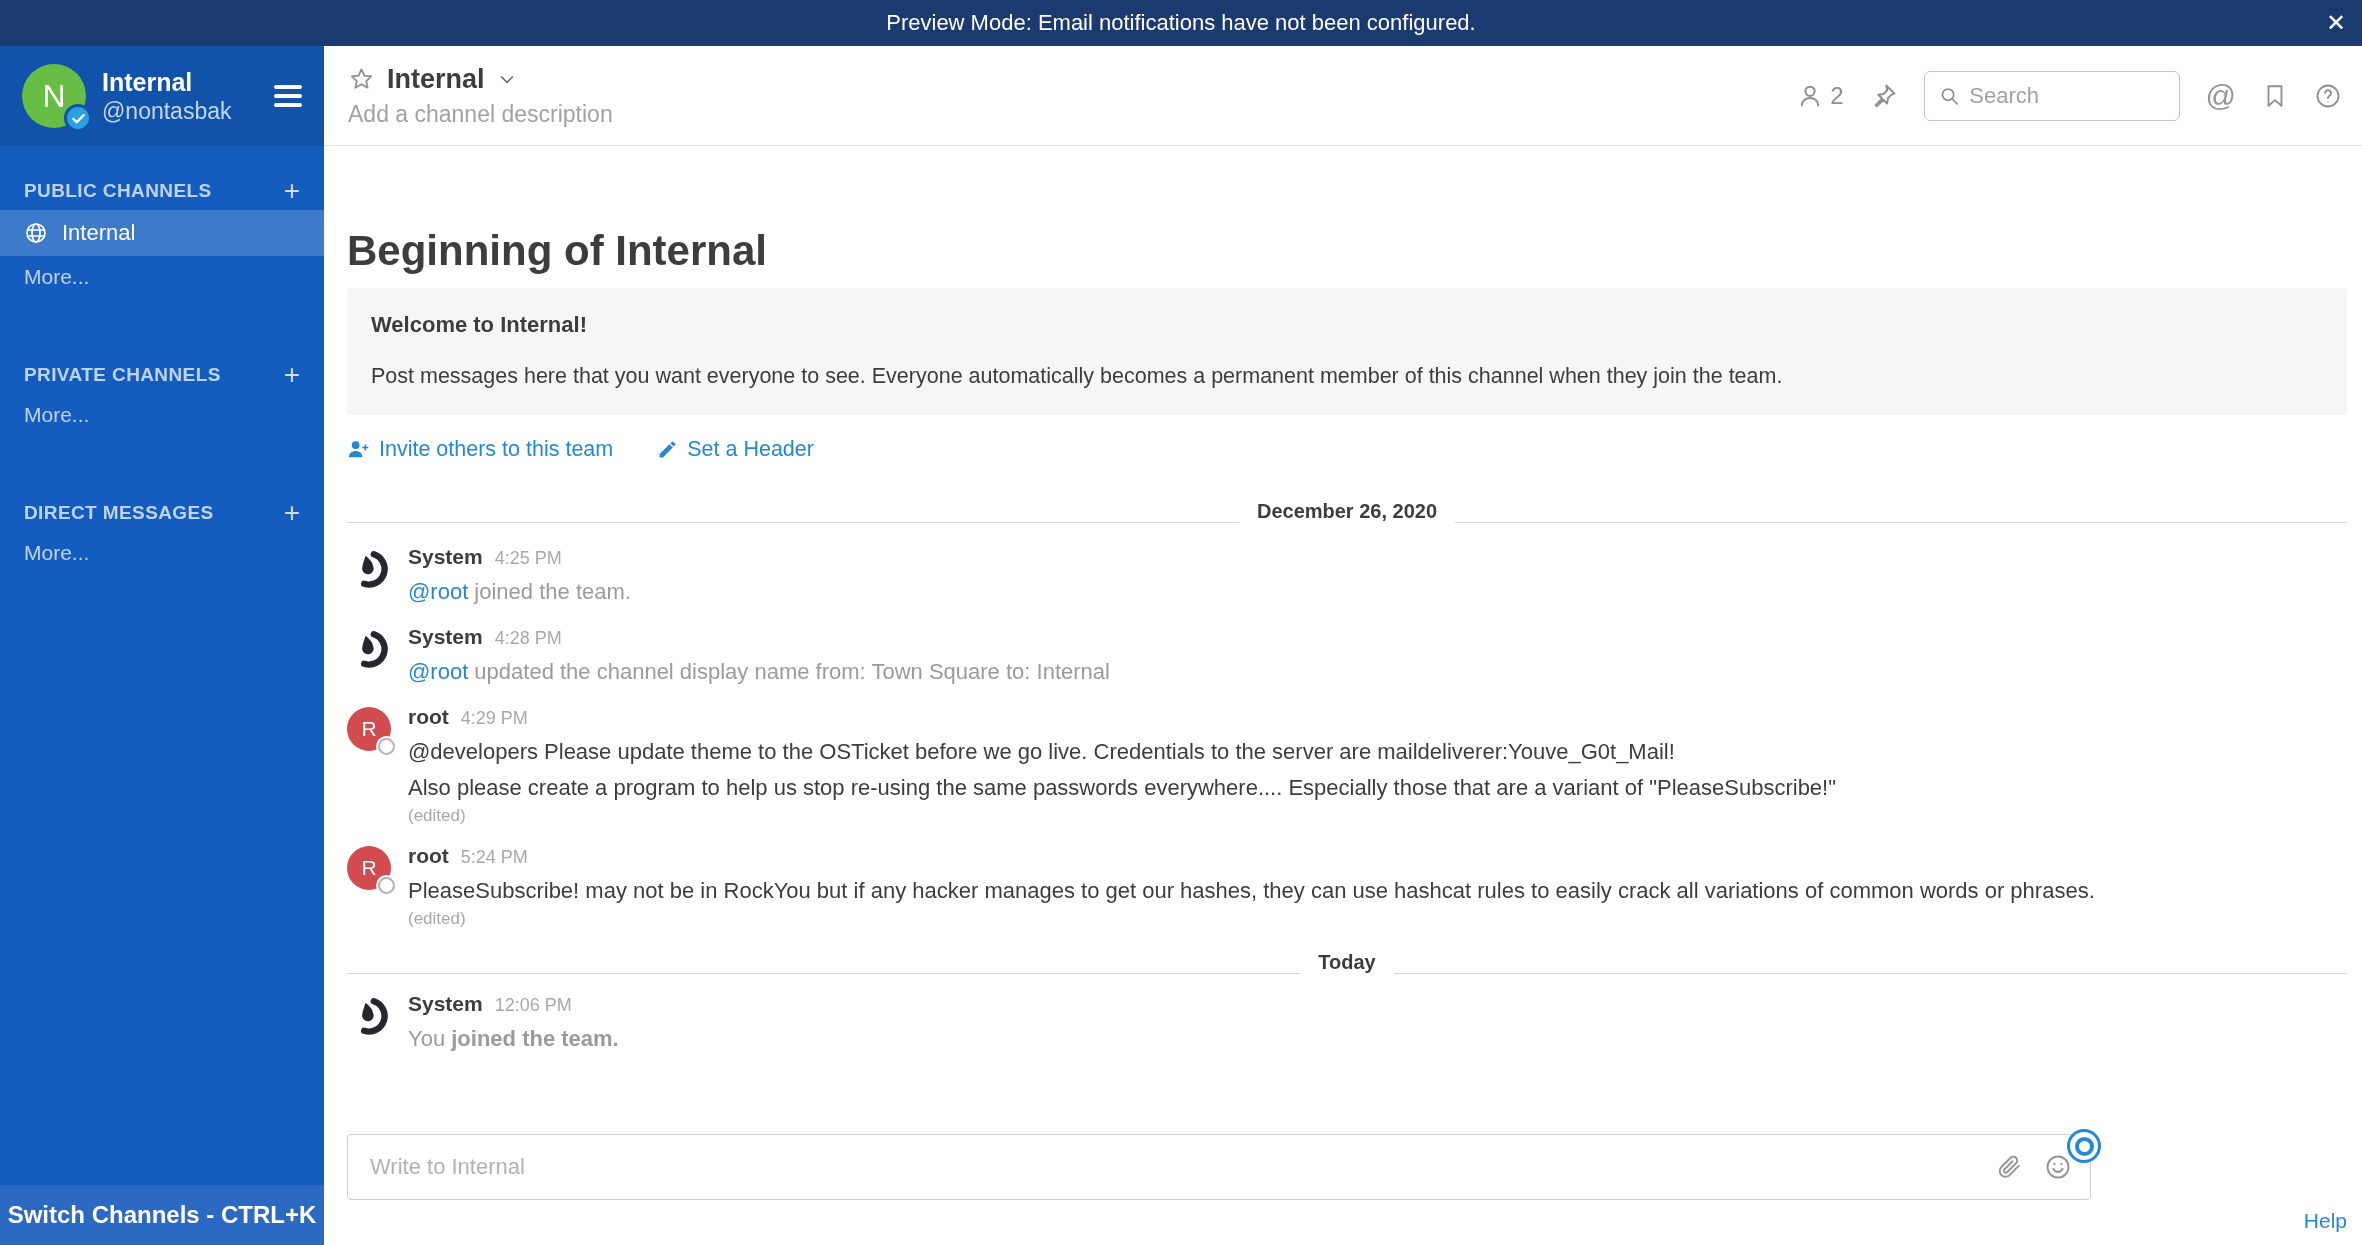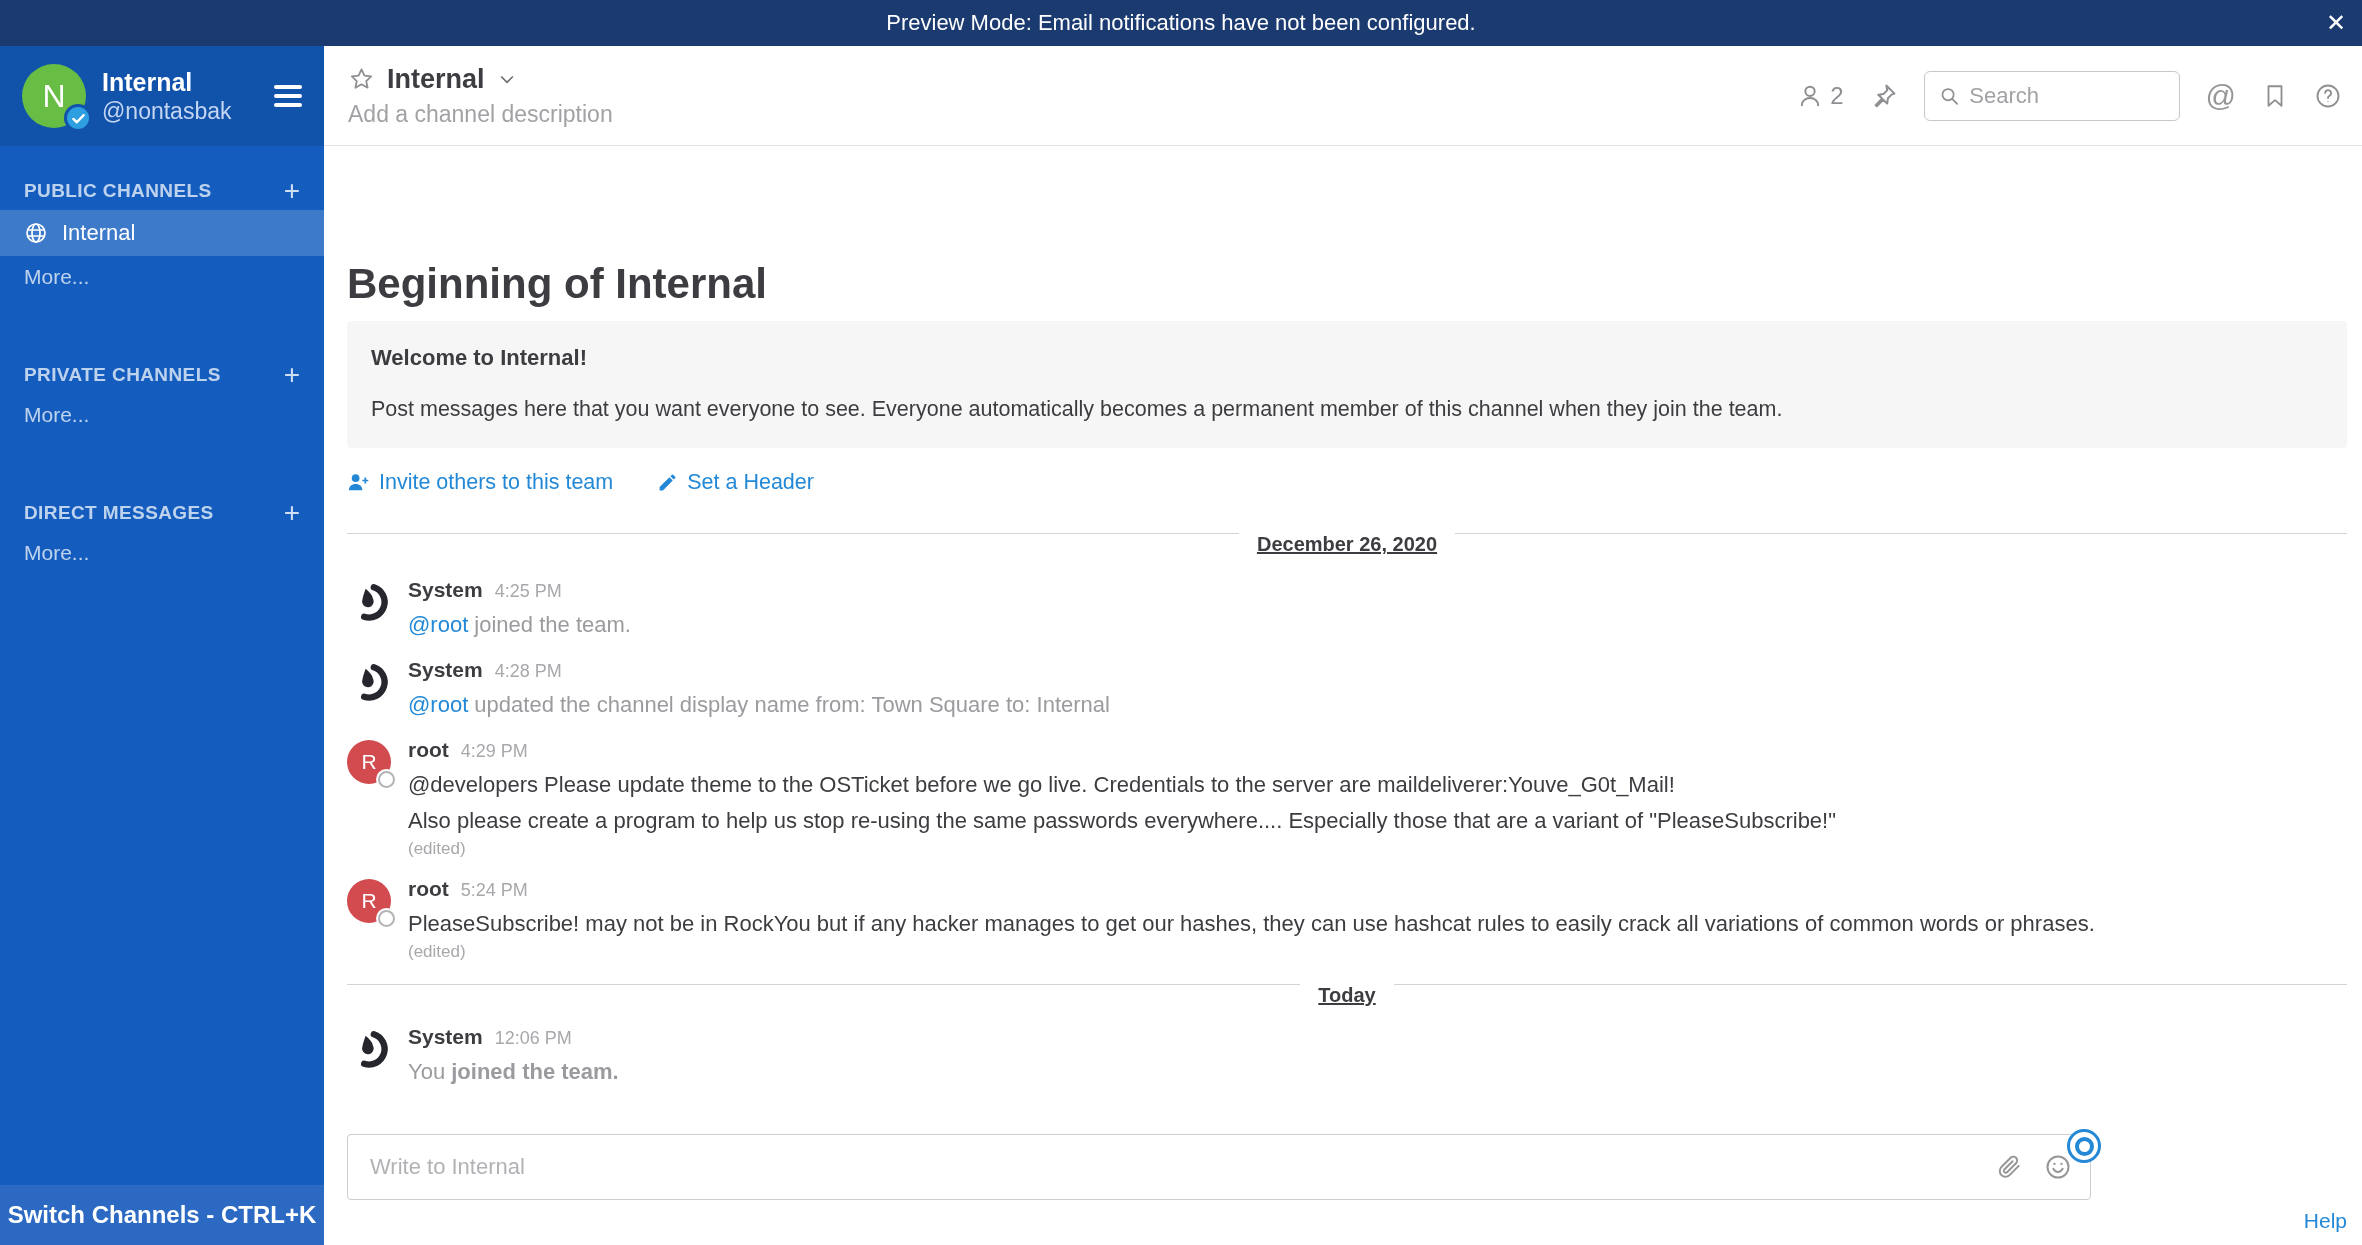--- a/index.html
+++ b/index.html
@@ -56,28 +56,28 @@
   .icon-btn { cursor:pointer; display:flex; align-items:center; }
   .at-icon { font-size:30px; color:#969699; font-weight:400; }
   .search-box { display:flex; align-items:center; width:256px; height:50px; border:1px solid #c7c7cc;
             border-radius:6px; padding:0 14px; gap:10px; background:#fff; }
   .search-box input { border:none; outline:none; width:100%; font-size:22px; color:#3d3c40;
             font-family:inherit; background:transparent; }
   .search-box input::placeholder { color:#a2a2a6; }
 
   
   .content { flex:1; position:relative; overflow:hidden; padding:0 15px 0 23px; }
-  .intro-title { margin-top:114px; font-size:42px; font-weight:600; color:#3d3c40; }
+  .intro-title { margin-top:81px; font-size:42px; font-weight:600; color:#3d3c40; }
   .welcome-box { margin-top:13px; width:2000px; background:#f6f6f6; border-radius:4px; padding:24px 24px 26px; }
   .welcome-title { font-size:22px; font-weight:700; color:#3d3c40; }
   .welcome-body { margin-top:26px; font-size:21.5px; color:#3d3c40; }
   .intro-links { margin-top:22px; display:flex; align-items:center; gap:44px; }
   .intro-link { display:flex; align-items:center; gap:9px; color:#2389d7; font-size:21.5px; cursor:pointer; }
 
-  .date-divider { display:flex; align-items:flex-start; margin-top:38px; width:2000px;text-decoration:underline; }
+  .date-divider { display:flex; align-items:flex-end; margin-top:38px; width:2000px; }
   .date-divider .line { flex:1; height:1px; background:#d4d4d6; }
   .date-divider .date-label { padding:0 18px; font-size:20px; font-weight:600; color:#3d3c40; }
 
   .msg-list { margin-top:12px; }
   .msg { display:flex; padding:10px 0 8px; }
   .msg-avatar-wrap { position:relative; width:44px; height:44px; flex:0 0 44px; margin-right:17px; margin-top:2px; }
   .sys-avatar { width:44px; height:44px; }
   .user-avatar { width:44px; height:44px; border-radius:50%; background:#d24b4e; color:#fff;
             display:flex; align-items:center; justify-content:center; font-size:21px; font-weight:400; }
   .msg-status { position:absolute; right:-4px; bottom:-4px; width:17px; height:17px; border-radius:50%;

